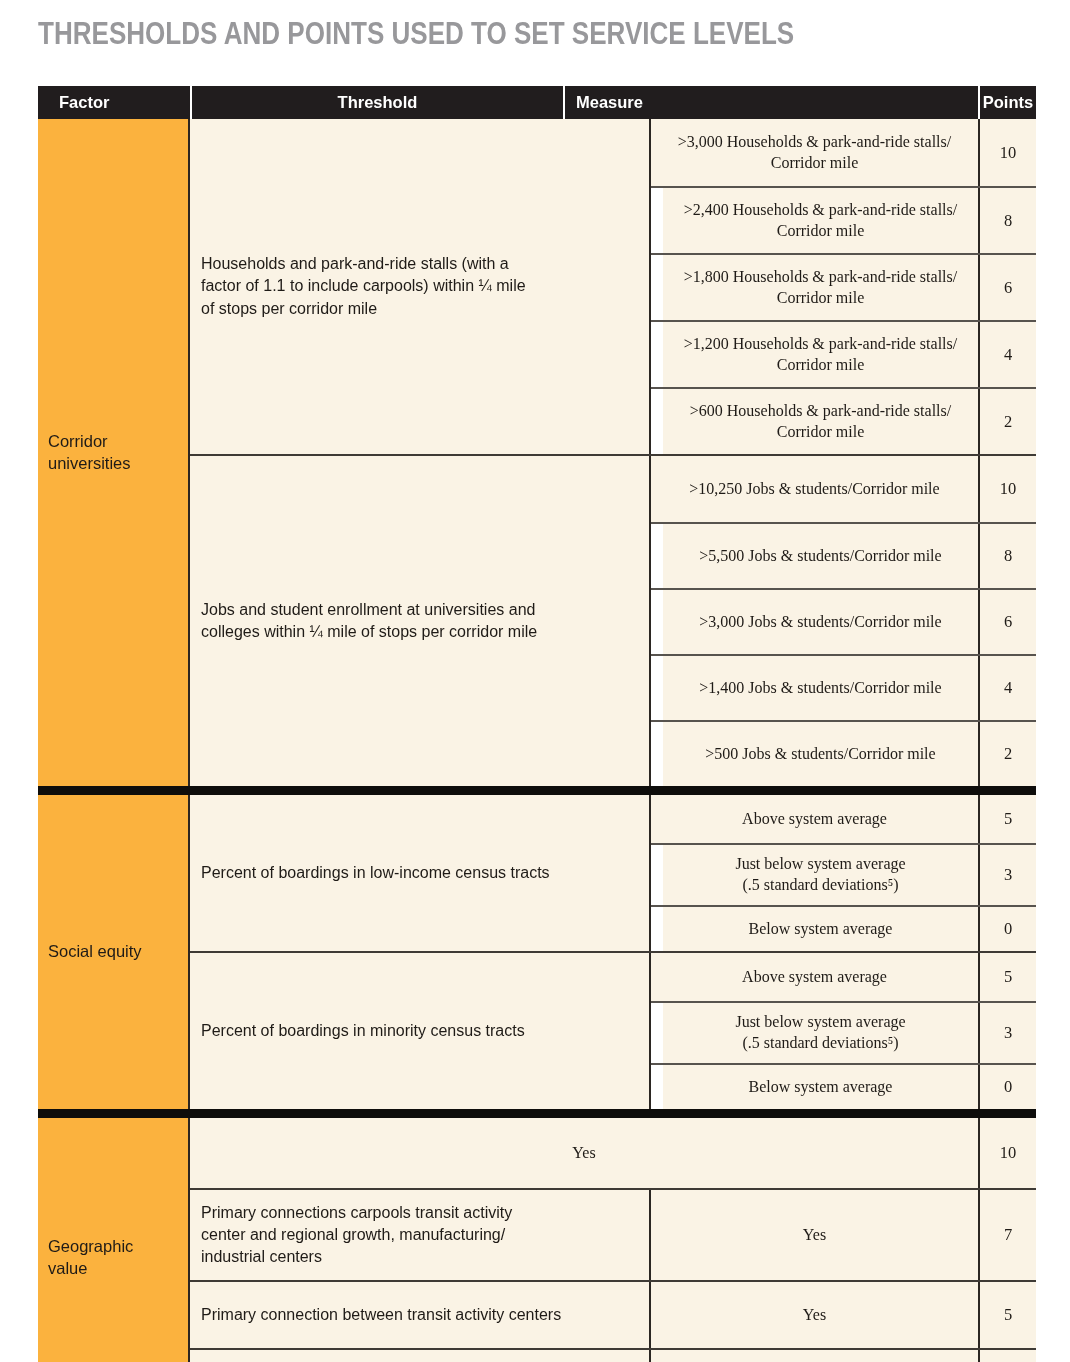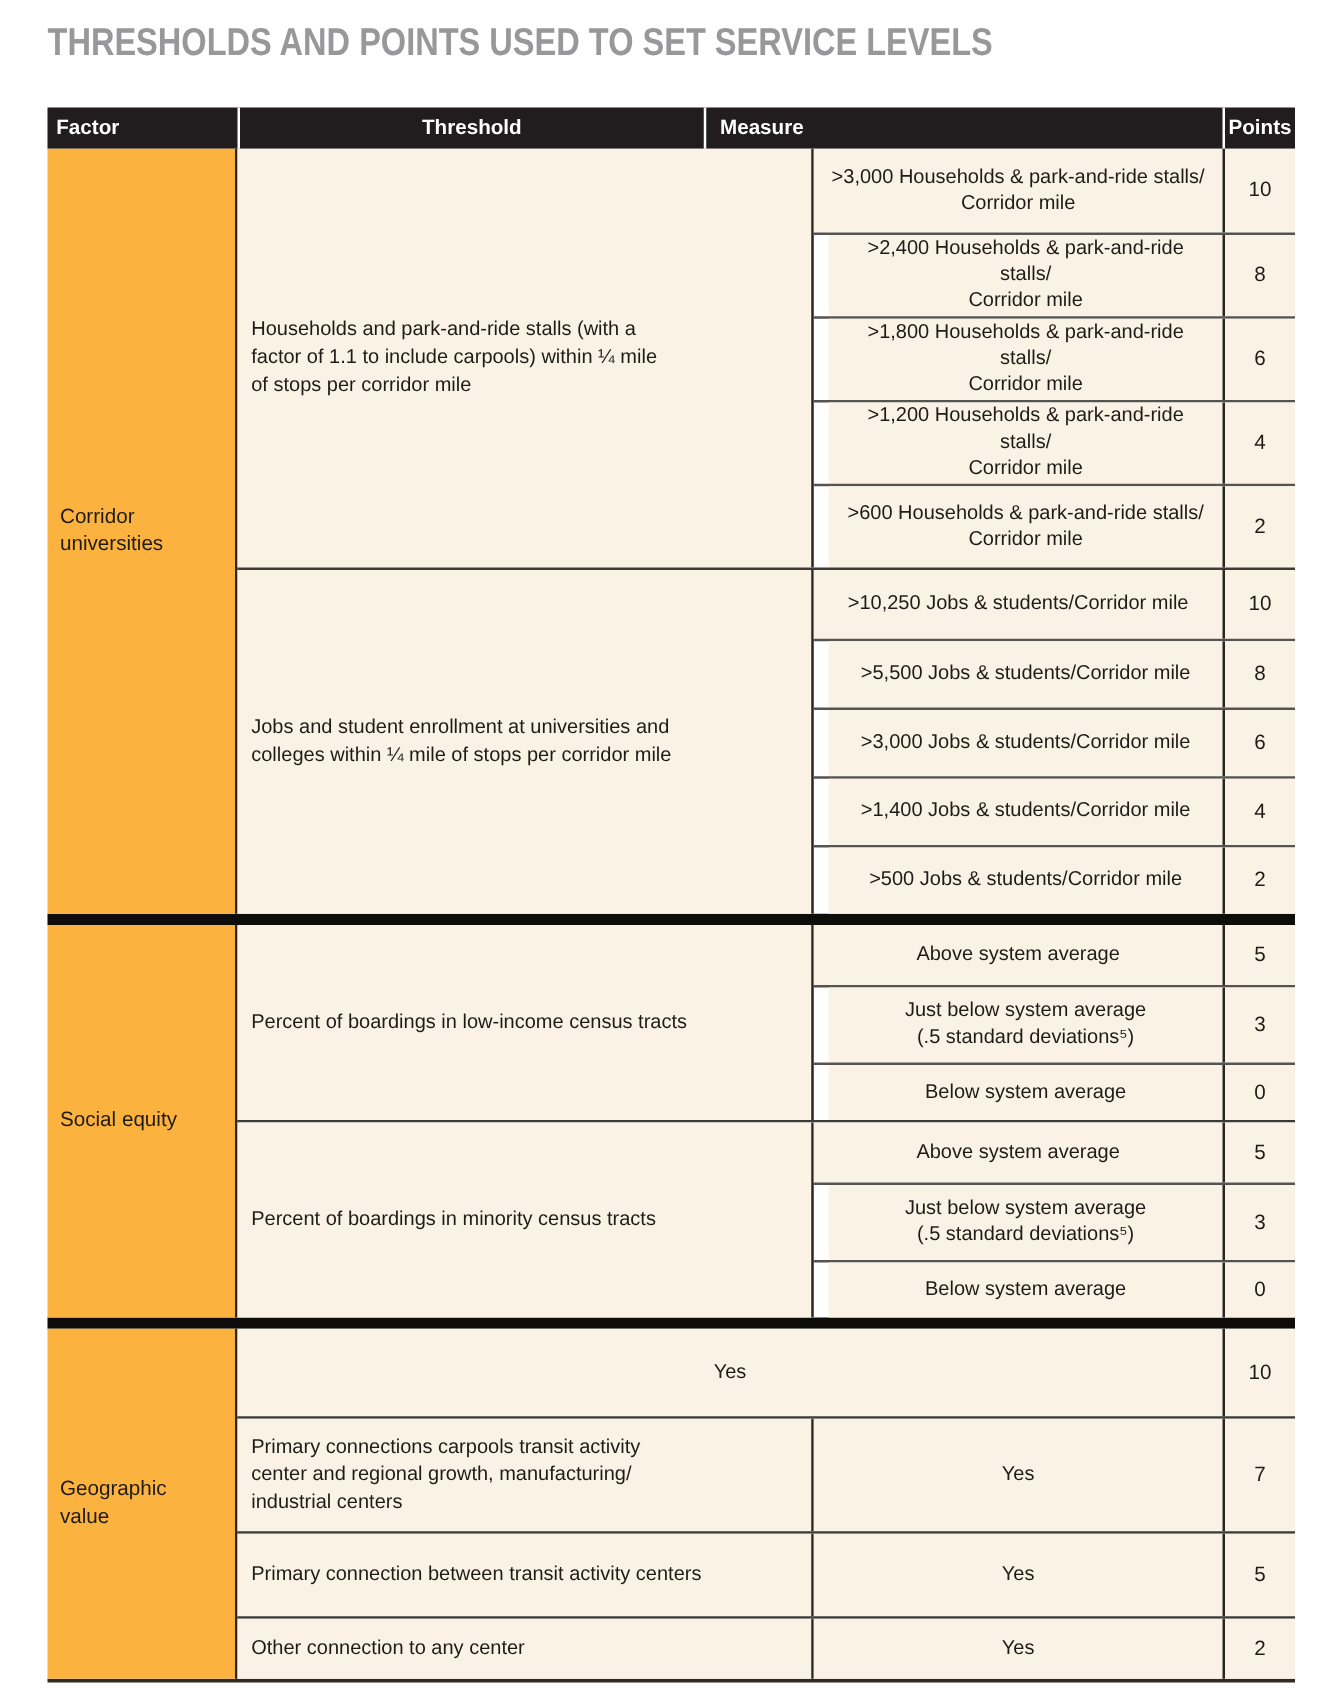--- a/index.html
+++ b/index.html
@@ -22,21 +22,21 @@
     letter-spacing:0px;white-space:nowrap;
     transform:scaleX(0.84);transform-origin:left center;
   }
   .tbl{
     position:absolute;left:38px;top:86px;width:998px;
     border-bottom:3px solid #2E2A26;
   }
   
   .hdr{display:flex;background:var(--header-bg);color:#fff;height:33px;align-items:center;font-weight:bold;font-size:16.5px;}
   .hc{height:100%;display:flex;align-items:center;}
-  .h-factor{width:152px;padding-left:7px;}
+  .h-factor{width:152px;padding-left:21px;}
   .h-measure{width:415px;padding-left:11px;border-left:2px solid #fff;}
   .h-threshold{flex:1;justify-content:center;border-left:2px solid #fff;}
   .h-points{width:58px;justify-content:center;border-left:2px solid #fff;}
   
   .grp{display:flex;}
   .factor{
     width:152px;background:var(--factor-bg);
     border-right:2px solid var(--line-col);
     display:flex;align-items:center;
     padding:0 8px 0 10px;font-size:16.5px;line-height:1.32;
@@ -46,38 +46,38 @@
   .mblock{display:flex;}
   .mblock + .mblock{border-top:2px solid var(--line-block);}
   .measure{
     width:461px;background:var(--cell-bg);
     border-right:2px solid var(--line-col);
     display:flex;align-items:center;
     padding:8px 8px 8px 11px;font-size:16px;line-height:1.38;
     white-space:pre-line;
   }
   .rows{flex:1;display:flex;flex-direction:column;}
-  .trow{display:flex;flex:0 0 auto;}
+  .trow{display:flex;flex:0 0 auto;font-family:Liberation Serif, serif;}
   .trow + .trow{border-top:2px solid var(--line-row);padding-left:12px;}
   .tcell{
     flex:1;background:var(--cell-bg);
     display:flex;align-items:center;justify-content:center;
     text-align:center;font-size:16px;line-height:1.3;
     white-space:pre-line;padding:3px 10px;
   }
   .pcell{
     width:58px;background:var(--cell-bg);
     border-left:2px solid var(--line-col);
     display:flex;align-items:center;justify-content:center;
     font-size:16.5px;
   }
   .gdiv{height:9px;background:var(--divider);}
   
   .rA{height:67px;} 
-  .rB{height:55px;} 
+  .rB{height:66px;} 
   .rC{height:48px;} 
   .rD{height:62px;} 
   .rE{height:46px;} 
   .rF{height:70px;} 
   .rG{height:90px;} 
   .rH{height:66px;} 
   .rI{height:48px;} 
 </style>
 </head>
 <body>

